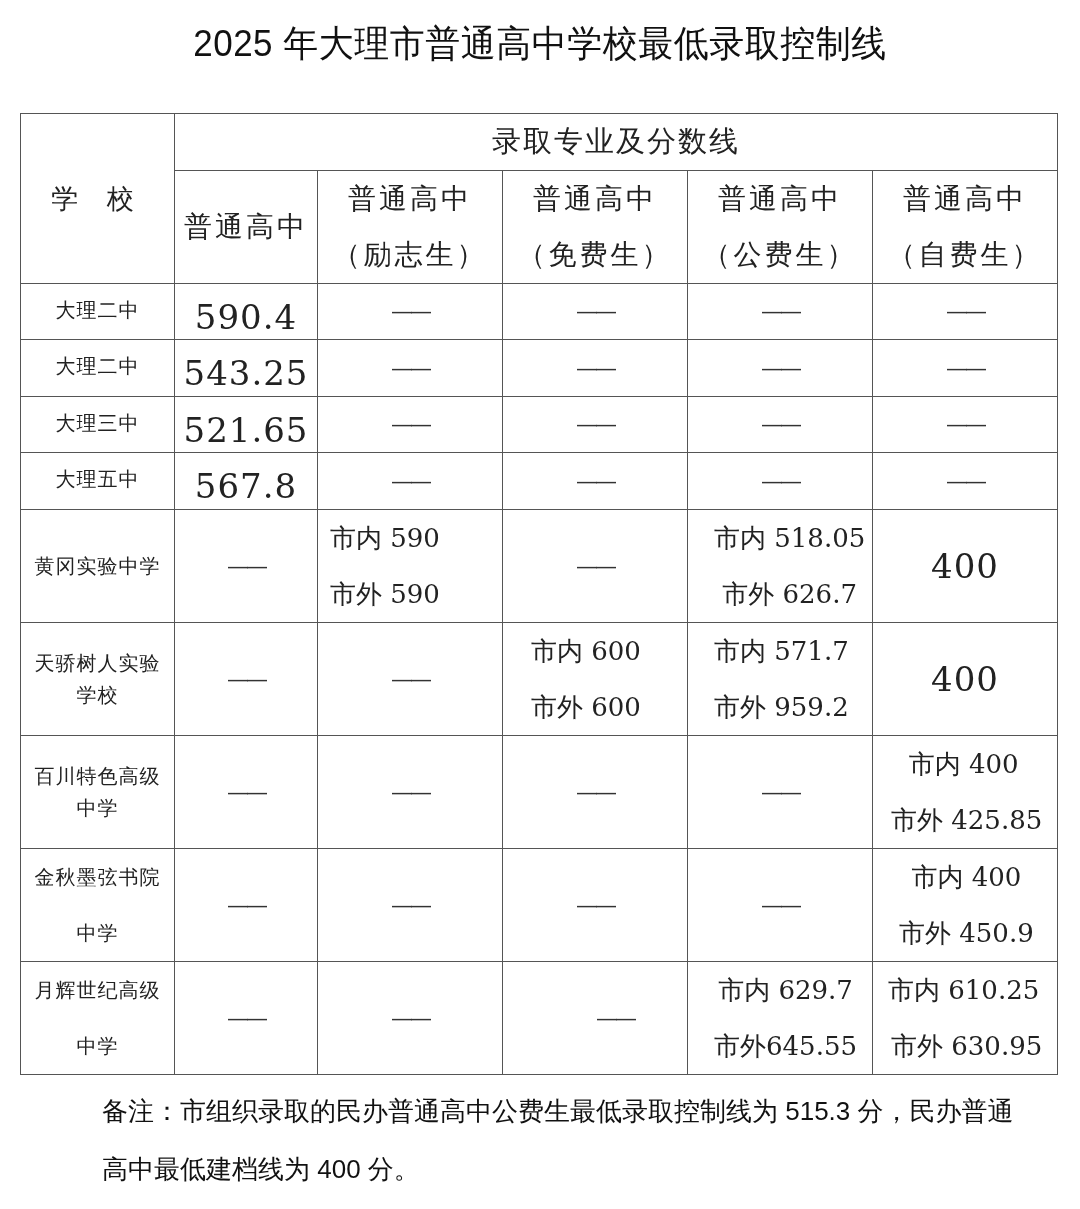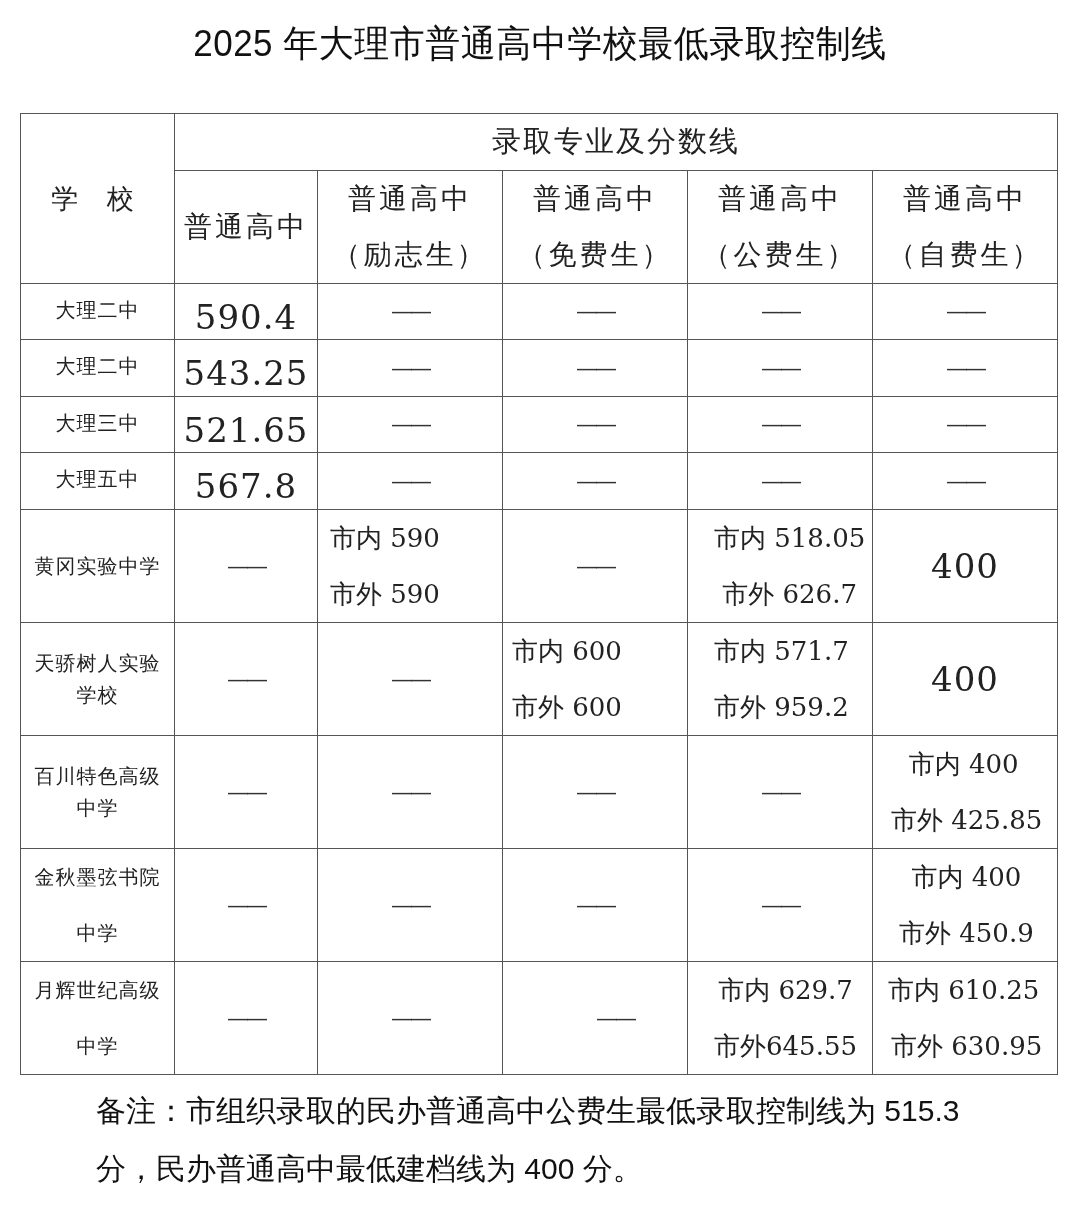--- a/index.html
+++ b/index.html
@@ -23,23 +23,23 @@
   .h-school { font-size: 27px; letter-spacing: 10px; font-weight: bold; }
   .h-group { font-size: 29px; letter-spacing: 2px; }
   .h-col { font-size: 28px; letter-spacing: 3px; line-height: 56px; }
   .school { font-size: 20px; font-weight: bold; line-height: 32px; letter-spacing: 1px; }
   .school.tall { line-height: 56px; }
   .val { font-size: 34px; letter-spacing: 1px; }
   .dash { font-size: 22px; letter-spacing: -3px; color: #333; }
   .pair { display: inline-block; text-align: center; line-height: 56px; font-size: 26px; }
   .pair span { display: block; white-space: nowrap; }
   .note {
-    position: absolute; left: 96px; top: 1082px; width: 930px;
+    position: absolute; left: 102px; top: 1082px; width: 930px;
     font-family: "Liberation Sans", "DejaVu Sans", sans-serif;
-    font-size: 30px; line-height: 58px; color: #111;
+    font-size: 26px; line-height: 58px; color: #111;
   }
 </style>
 </head>
 <body>
 
 <div class="title">2025 年大理市普通高中学校最低录取控制线</div>
 
 <table class="grid">
   <colgroup>
     <col style="width:154px">
@@ -120,21 +120,21 @@
     <td class="val">400</td>
   </tr>
 
   <tr style="height:113px">
     <td class="school">
           <div>天骄树人实验</div>
           <div>学校</div>
         </td>
     <td class="dash">——</td>
     <td class="dash">——</td>
-    <td style="text-align:left;padding-left:9px">
+    <td style="text-align:left;padding-left:28px">
       <div class="pair"><span>市内 600</span><span>市外 600</span></div>
     </td>
     <td style="text-align:left;padding-left:26px">
       <div class="pair"><span>市内 571.7</span><span>市外 959.2</span></div>
     </td>
     <td class="val">400</td>
   </tr>
 
   <tr style="height:112px">
     <td class="school">

